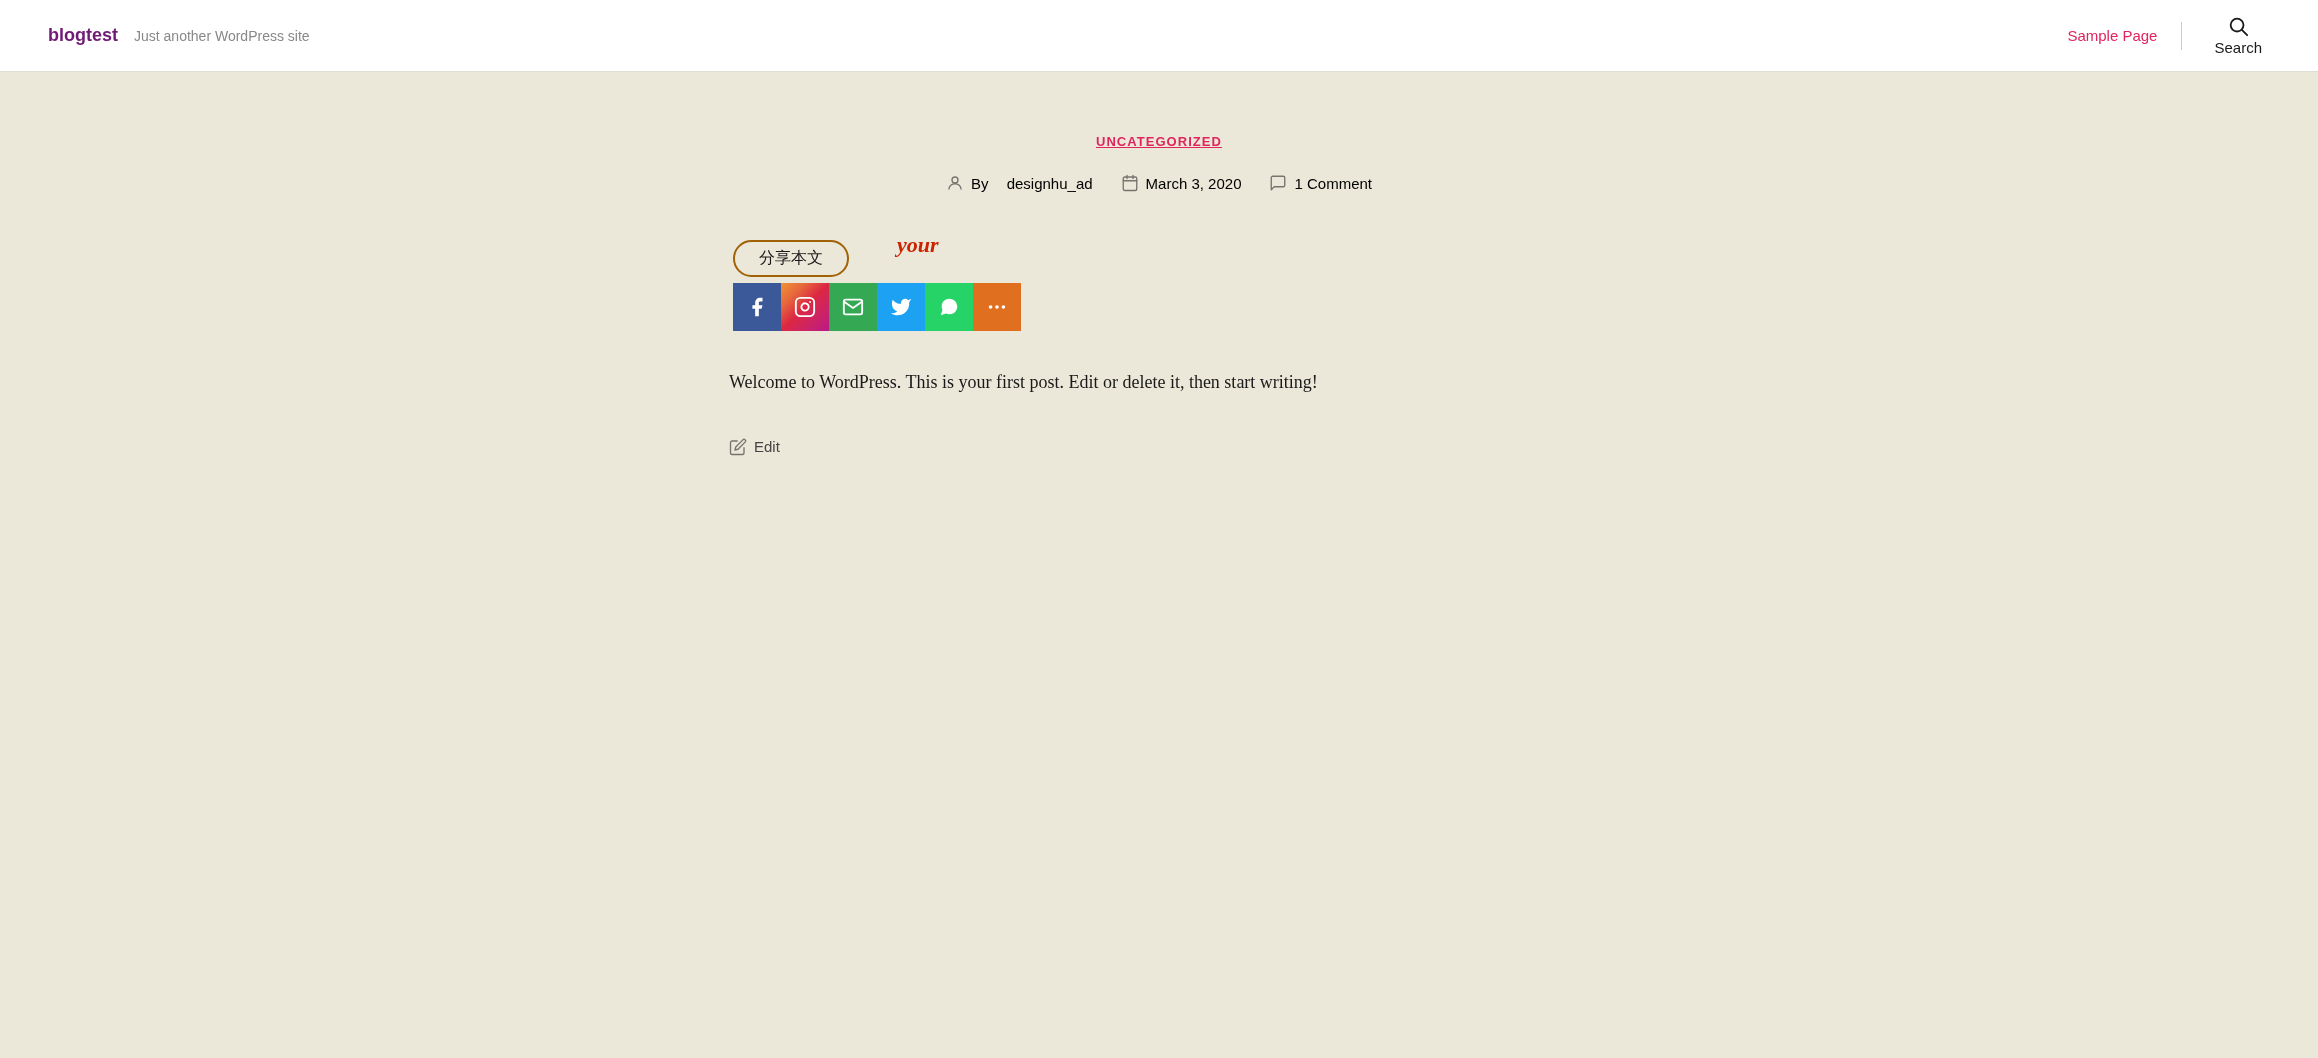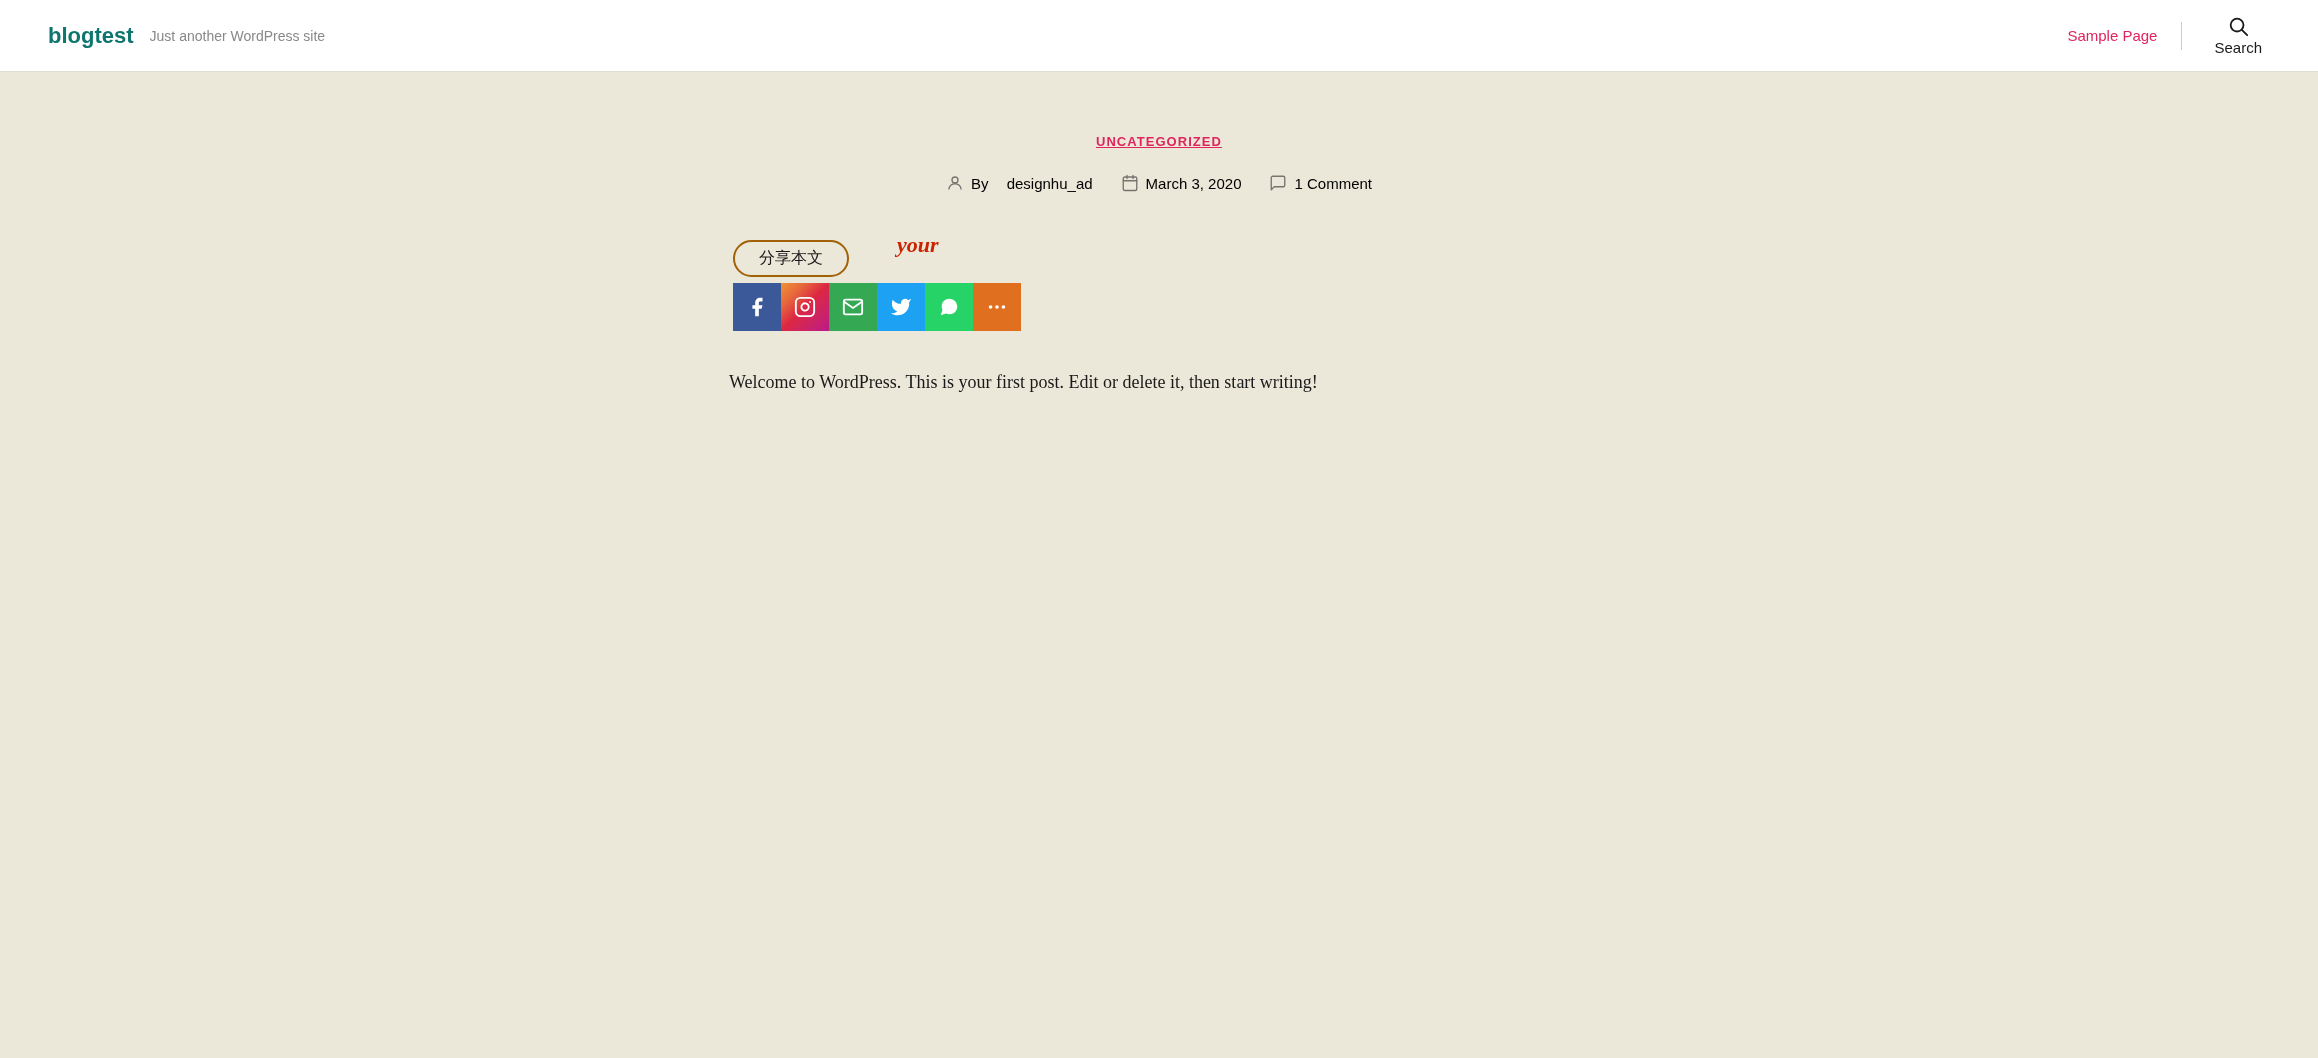--- a/index.html
+++ b/index.html
@@ -24,23 +24,23 @@
     }
 
     .header-left {
       display: flex;
       align-items: center;
       gap: 16px;
     }
 
     .site-title {
       font-family: Arial, Helvetica, sans-serif;
-      font-size: 22px;
+      font-size: 18px;
       font-weight: 900;
-      color: #0f766e;
+      color: #701a75;
       text-decoration: none;
     }
 
     .site-tagline {
       font-family: Arial, Helvetica, sans-serif;
       font-size: 14px;
       color: #888;
       font-weight: 400;
     }
 
@@ -317,14 +317,21 @@
             <circle cx="5" cy="12" r="2"></circle>
             <circle cx="12" cy="12" r="2"></circle>
             <circle cx="19" cy="12" r="2"></circle>
           </svg>
       </button>
     </div>
   </div>
 
   <div class="post-body">Welcome to WordPress. This is your first post. Edit or delete it, then start writing!</div>
 
+  <a class="edit-link" href="#">
+    <svg class="edit-icon" viewBox="0 0 24 24" fill="none" stroke="#444" stroke-width="1.8" stroke-linecap="round" stroke-linejoin="round">
+      <path d="M11 4H4a2 2 0 0 0-2 2v14a2 2 0 0 0 2 2h14a2 2 0 0 0 2-2v-7"></path>
+      <path d="M18.5 2.5a2.121 2.121 0 0 1 3 3L12 15l-4 1 1-4 9.5-9.5z"></path>
+    </svg>
+    <span>Edit</span>
+  </a>
 
 </main>
 
 </body></html>

